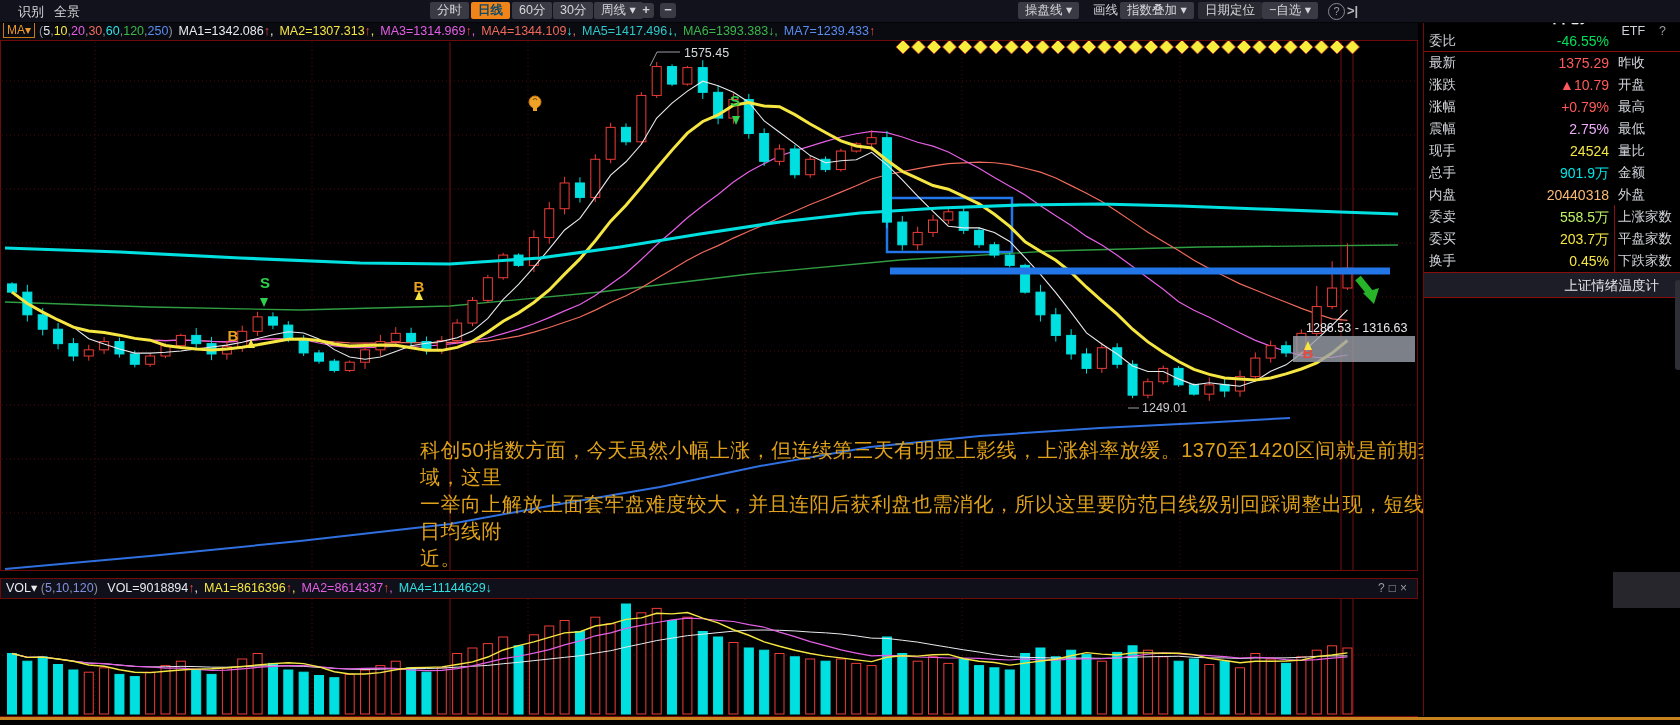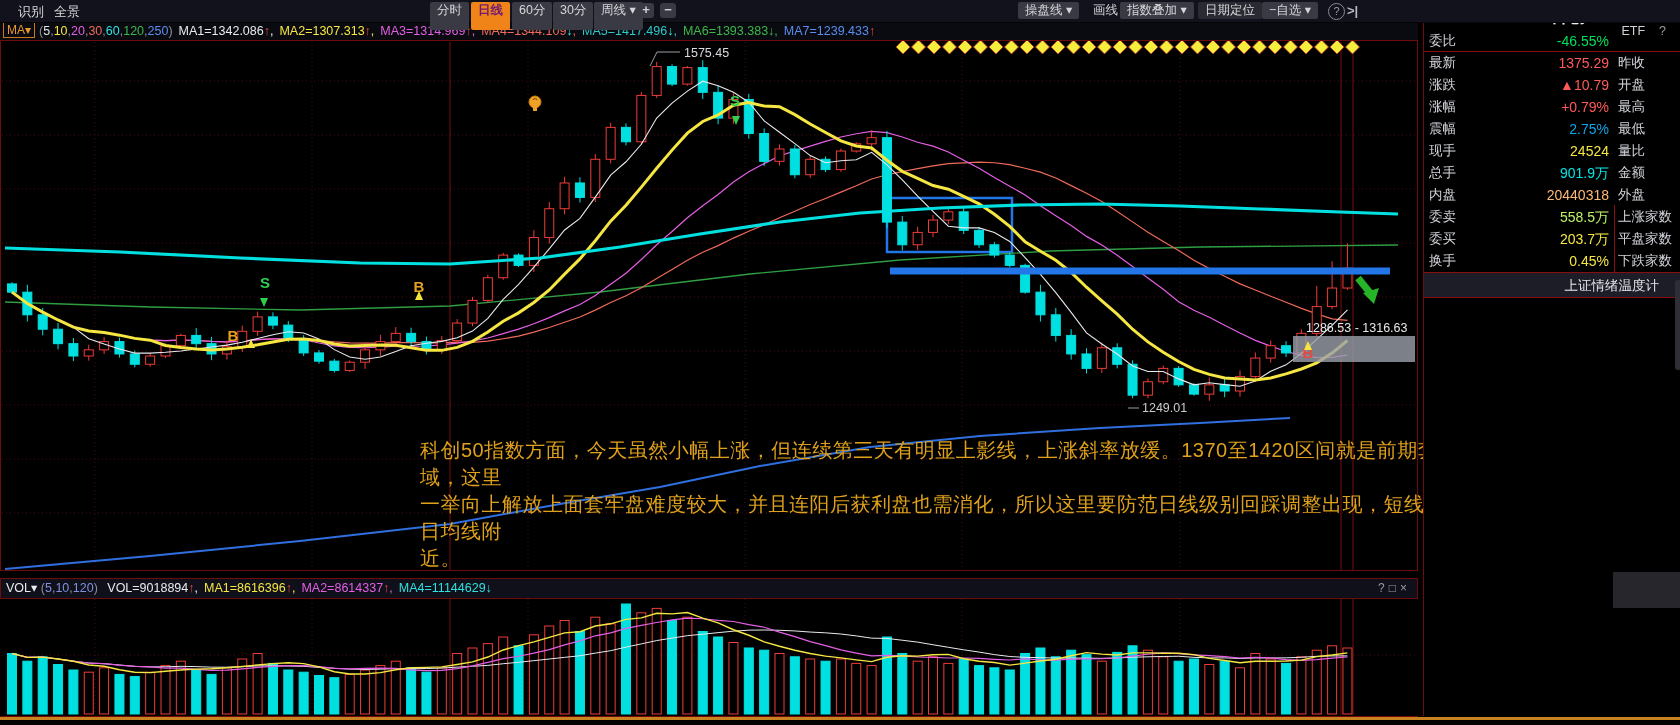--- a/index.html
+++ b/index.html
@@ -3,23 +3,23 @@
 <meta charset="utf-8">
 <style>
   html,body{margin:0;padding:0;background:#000;}
   body{width:1680px;height:725px;position:relative;overflow:hidden;
        font-family:"Liberation Sans","DejaVu Sans",sans-serif;}
   .abs{position:absolute;}
   
   #toolbar{left:0;top:0;width:1680px;height:22px;background:#12121c;z-index:30;
            border-bottom:1px solid #050508;}
   #toolbar .tlink{position:absolute;top:3px;color:#d8d8dc;font-size:13px;cursor:pointer;}
-  .tab{position:absolute;top:2px;height:28px;line-height:17px;padding:0 7px;font-size:12.5px;
+  .tab{position:absolute;top:2px;height:17px;line-height:17px;padding:0 7px;font-size:12.5px;
        background:#3a3a44;color:#d6d6da;border-radius:2px;text-align:center;cursor:pointer;}
-  .tab.active{background:#f08418;color:#701a75;font-weight:bold;}
+  .tab.active{background:#f08418;color:#0c4a6e;font-weight:bold;}
   .tbtn{position:absolute;top:2px;height:17px;line-height:16px;padding:0 7px;font-size:12.5px;
         background:#3a3a44;color:#d6d6da;border-radius:2px;cursor:pointer;}
   .tbtn.flat{background:transparent;}
   .tbtn.darker{background:#2a2a33;}
   .roundbtn{position:absolute;top:3px;width:16px;height:15px;line-height:14px;background:#3a3a44;
             color:#cfcfd4;border-radius:3px;text-align:center;font-size:13px;font-weight:bold;cursor:pointer;}
   .circleq{position:absolute;top:3px;width:15px;height:15px;border:1px solid #8a8a92;border-radius:50%;
            color:#9a9aa2;font-size:11px;line-height:15px;text-align:center;cursor:pointer;}
   
   #ma-header{left:0;top:22px;width:1418px;height:18px;background:#0a0a11;z-index:25;
@@ -503,21 +503,21 @@
         <span class="qv" style="color:#ff5a5a">▲10.79</span>
         <span class="ql2">开盘</span>
       </div>
       <div class="qrow" style="top: 96px;">
         <span class="ql">涨幅</span>
         <span class="qv" style="color:#ff5a5a">+0.79%</span>
         <span class="ql2">最高</span>
       </div>
       <div class="qrow" style="top: 118px;">
         <span class="ql">震幅</span>
-        <span class="qv" style="color:#0ea5e9">2.75%</span>
+        <span class="qv" style="color:#f0abfc">2.75%</span>
         <span class="ql2">最低</span>
       </div>
       <div class="qrow" style="top: 140px;">
         <span class="ql">现手</span>
         <span class="qv" style="color:#f5e642">24524</span>
         <span class="ql2">量比</span>
       </div>
       <div class="qrow" style="top: 162px;">
         <span class="ql">总手</span>
         <span class="qv" style="color:#00e5e5">901.9万</span>

